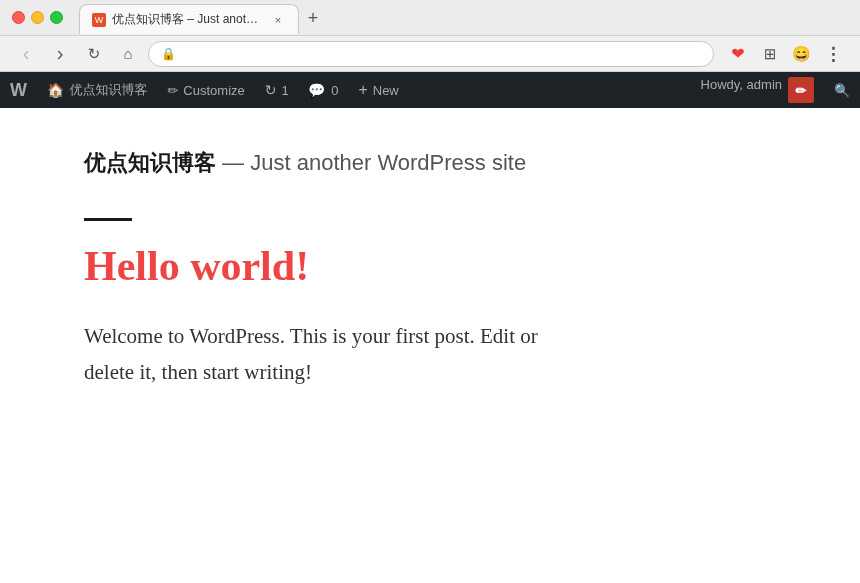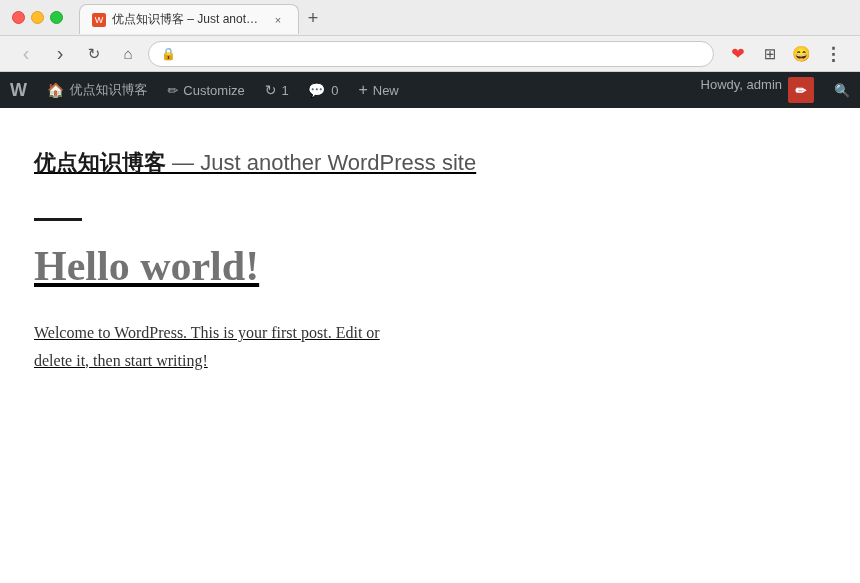--- a/index.html
+++ b/index.html
@@ -104,22 +104,21 @@
     .wp-admin-bar-right { margin-left: auto; display: flex; align-items: center; }
     .wp-howdy { display: flex; align-items: flex-start; gap: 6px; padding: 0 10px; color: #a7aaad; cursor: pointer; }
     .wp-avatar { width: 26px; height: 26px; border-radius: 2px; background: #888; display: flex; align-items: center; justify-content: center; font-size: 14px; }
     .wp-search-btn { width: 36px; height: 36px; display: flex; align-items: center; justify-content: center; color: #a7aaad; cursor: pointer; }
 
     
     .page-content {
       background: white;
       height: calc(583px - 36px - 36px - 36px);
       overflow: hidden;
-      padding: 40px 60px 40px 34px;
-      text-decoration: underline;
+      padding: 40px 60px 40px 84px;
     }
 
     .site-title-area {
       margin-bottom: 40px;
     }
     .site-title {
       font-size: 22px;
       color: #1a1a1a;
       font-weight: 400;
     }
@@ -130,28 +129,28 @@
       width: 48px;
       height: 3px;
       background: #1a1a1a;
       margin-bottom: 20px;
       margin-top: 10px;
     }
 
     .post-title {
       font-size: 42px;
       font-weight: 800;
-      color: #737373;
+      color: #ef4444;
       margin-bottom: 28px;
       line-height: 1.2;
       font-family: Georgia, 'Times New Roman', serif;
     }
 
     .post-content {
-      font-size: 16px;
+      font-size: 21px;
       color: #333;
       line-height: 1.7;
       font-family: Georgia, 'Times New Roman', serif;
       max-width: 520px;
     }
   </style>
 </head>
 <body>
 
 <div class="title-bar">

